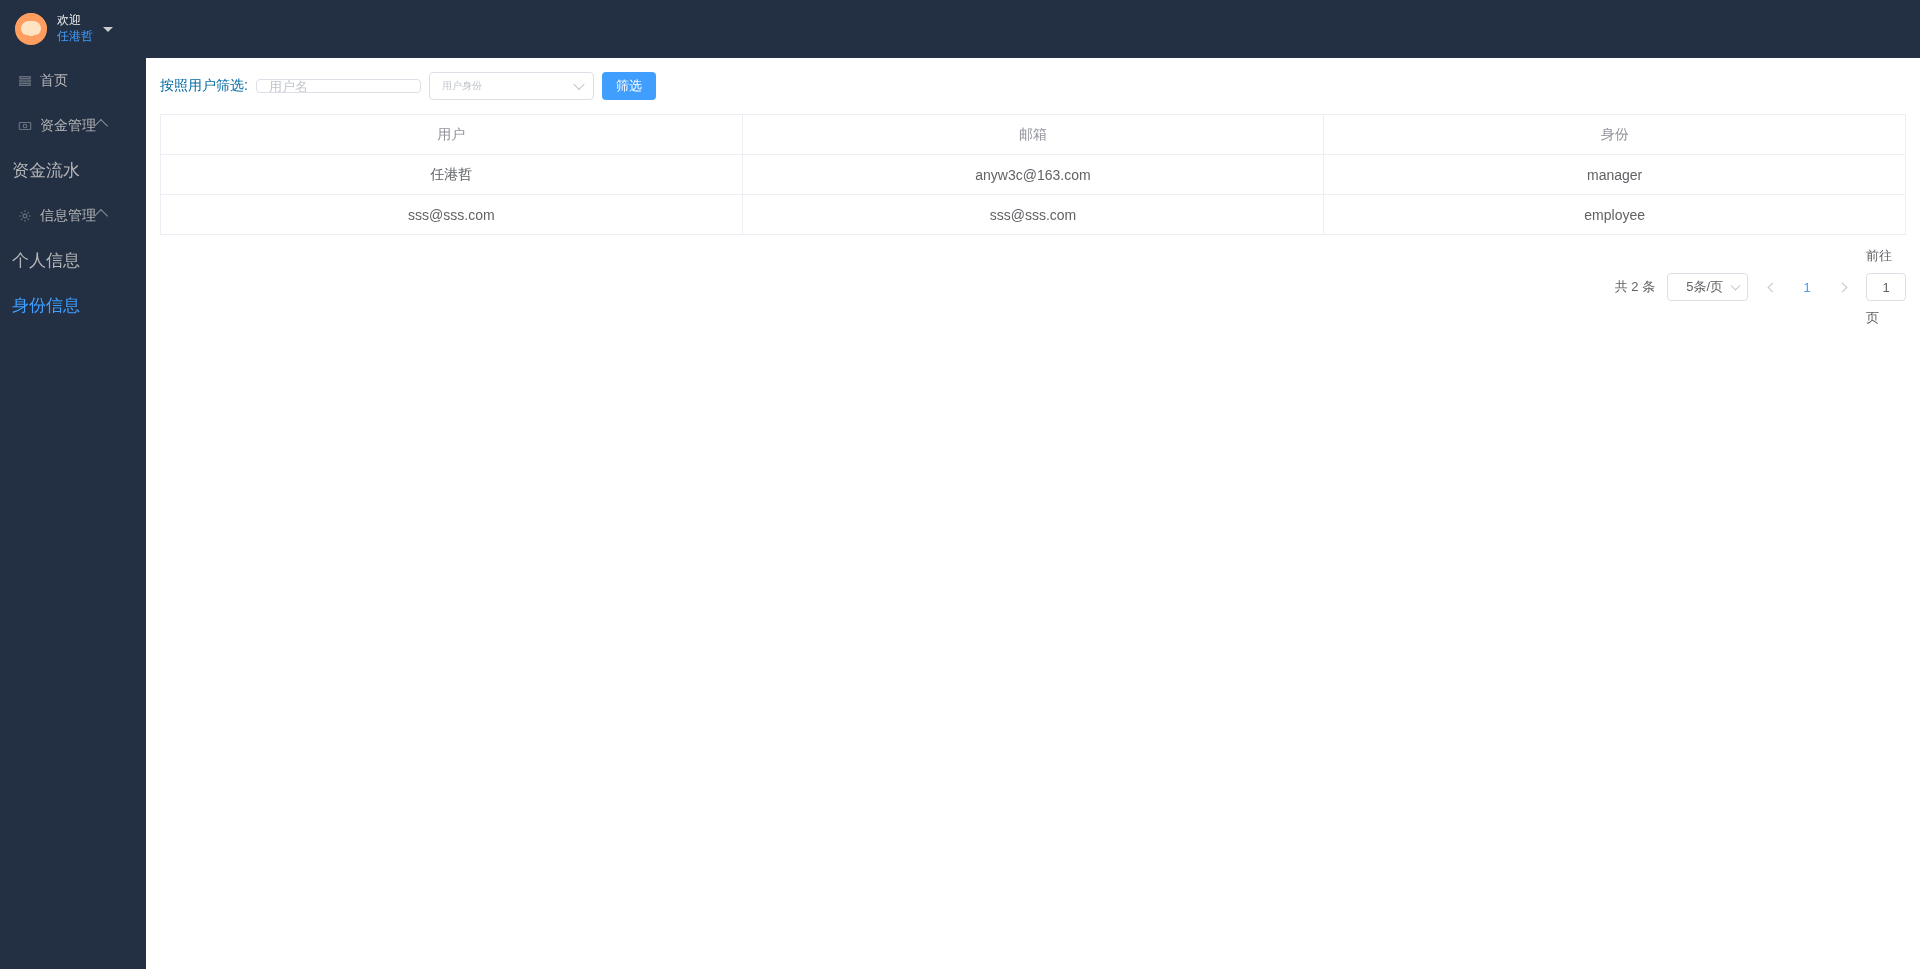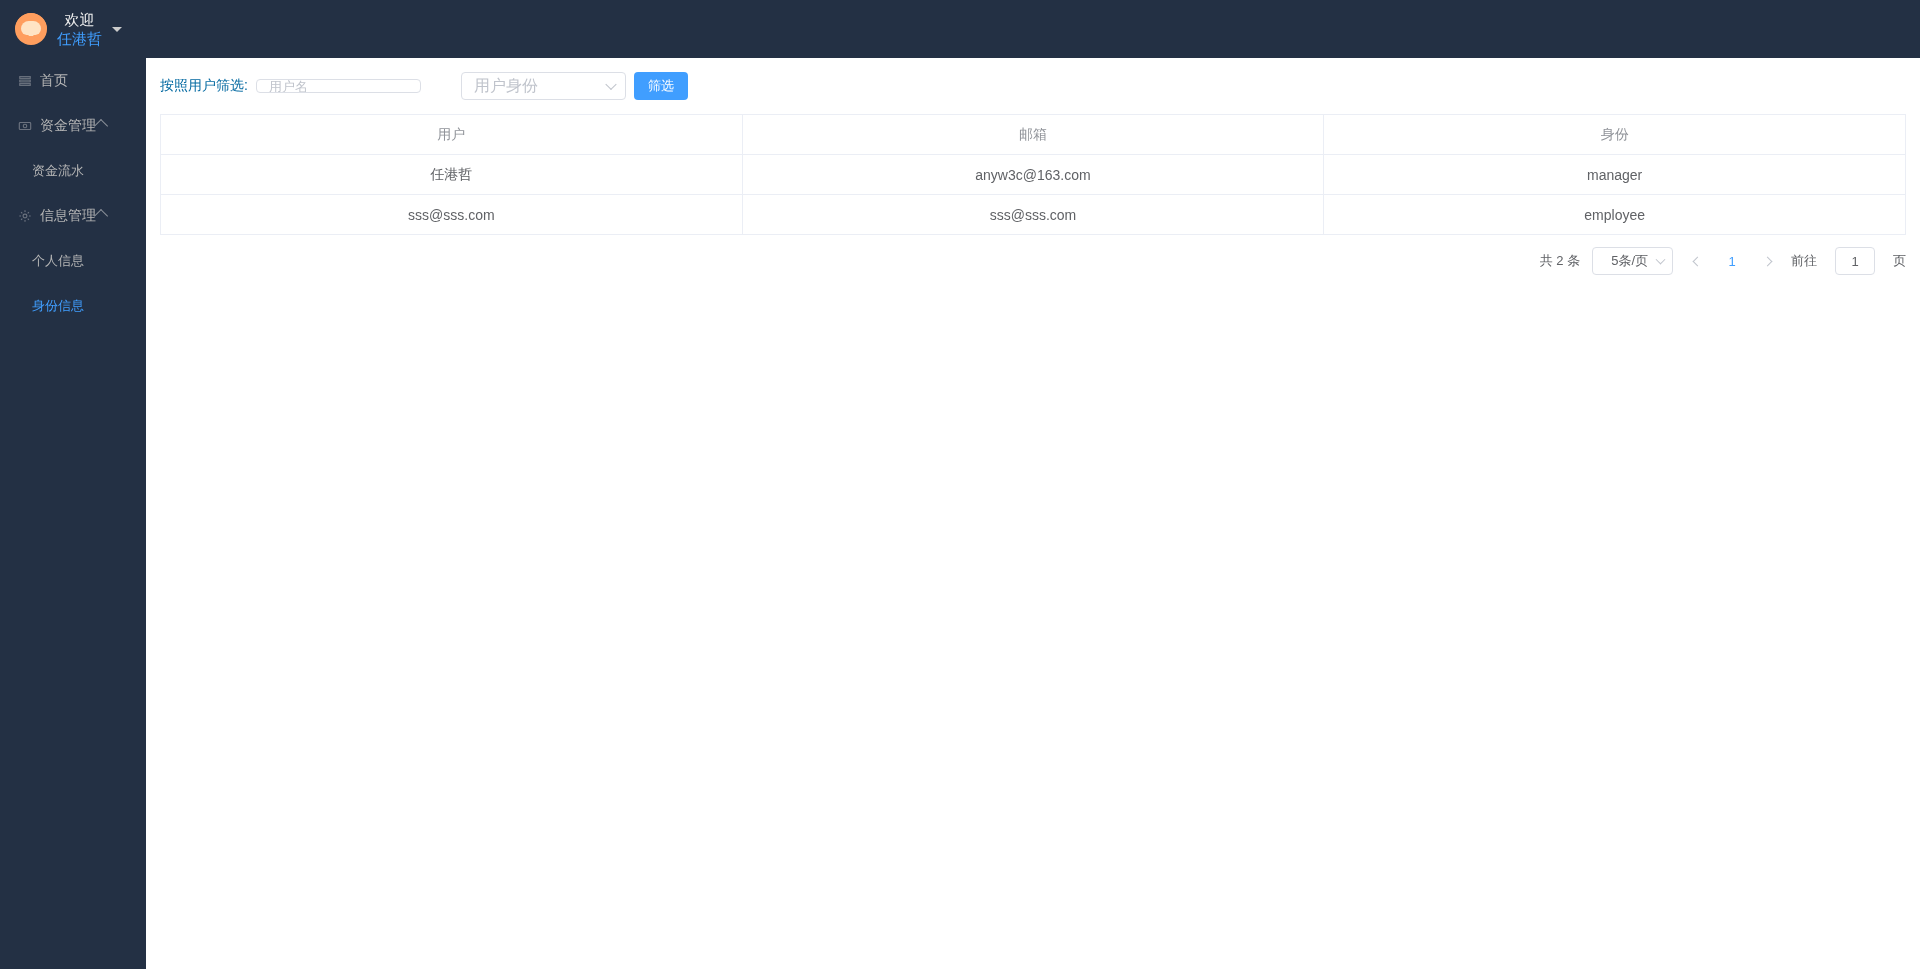--- a/index.html
+++ b/index.html
@@ -5,53 +5,53 @@
 * { margin: 0; padding: 0; box-sizing: border-box; }
 body { font-family: "Helvetica Neue", Helvetica, "PingFang SC", "Hiragino Sans GB", "Microsoft YaHei", Arial, sans-serif; font-size: 14px; color: #303133; background: #fff; }
 .header { height: 58px; background: #233044; display: flex; align-items: center; padding: 0 15px; justify-content: space-between; }
 .header-left { display: flex; align-items: center; gap: 10px; }
 .avatar { width: 34px; height: 34px; border-radius: 50%; background: radial-gradient(circle at 50% 45%, #ffe4c4 0%, #ffe4c4 35%, #ff9e5e 36%, #ff9e5e 100%); display: inline-block; position: relative; overflow: hidden; }
 .avatar::before { content: ""; position: absolute; top: 0; left: 0; right: 0; height: 16px; background: #ff9e5e; border-radius: 17px 17px 0 0; }
 .avatar::after { content: ""; position: absolute; top: 8px; left: 50%; transform: translateX(-50%); width: 20px; height: 14px; background: #ffe4c4; border-radius: 10px 10px 8px 8px; }
 .avatar-sm { width: 32px; height: 32px; }
 .title { color: #fff; font-size: 20px; font-weight: 600; letter-spacing: 4px; }
 .header-right { display: flex; align-items: center; gap: 10px; cursor: pointer; }
-.welcome { text-align: center; font-size: 15px; line-height: 1.3; }
+.welcome { text-align: left; font-size: 12px; line-height: 1.3; }
 .welcome-text { color: #eee; }
 .welcome-name { color: #409eff; }
 .caret { border-left: 5px solid transparent; border-right: 5px solid transparent; border-top: 5px solid #ccc; }
 .layout { display: flex; height: calc(100vh - 58px); }
 .sidebar { width: 146px; background: #233044; color: #b6b6b6; padding-top: 0; flex-shrink: 0; }
 .menu-item, .submenu-item { display: flex; align-items: center; height: 45px; padding: 0 18px; font-size: 14px; cursor: pointer; color: #b6b6b6; justify-content: flex-start; }
 .menu-item .label-group { display: flex; align-items: center; gap: 8px; }
-.submenu-item { padding-left: 32px; font-size: 13px; }
+.submenu-item { padding-left: 12px; font-size: 17px; }
 .submenu-item.active { color: #409eff; }
 .icon-slot { width: 14px; height: 14px; display: inline-flex; align-items: center; justify-content: center; opacity: 0.7; }
 .chevron { width: 10px; height: 10px; display: inline-block; border-right: 1.2px solid #8a8f98; border-bottom: 1.2px solid #8a8f98; transform: rotate(-135deg); }
 .content { flex: 1; padding: 14px; overflow: auto; }
 .filter-row { display: flex; align-items: center; gap: 8px; margin-bottom: 14px; }
 .filter-label { color: #0369a1; }
 .input { height: 14px; border: 1px solid #dcdfe6; border-radius: 4px; padding: 0 12px; font-size: 13px; color: #606266; width: 165px; background: #fff; outline: none; }
 .input::placeholder { color: #c0c4cc; }
-.select { height: 28px; border: 1px solid #dcdfe6; border-radius: 4px; padding: 0 28px 0 12px; font-size: 16px; color: #c0c4cc; width: 165px; background: #fff; position: relative; display: flex; align-items: center; cursor: pointer; margin-left: 32px; }
+.select { height: 28px; border: 1px solid #dcdfe6; border-radius: 4px; padding: 0 28px 0 12px; font-size: 10px; color: #c0c4cc; width: 165px; background: #fff; position: relative; display: flex; align-items: center; cursor: pointer; }
 .select .sel-caret { position: absolute; right: 10px; top: 50%; transform: translateY(-50%); width: 8px; height: 8px; border-right: 1px solid #c0c4cc; border-bottom: 1px solid #c0c4cc; transform: translateY(-70%) rotate(45deg); }
 .btn-primary { background: #409eff; color: #fff; border: none; border-radius: 4px; height: 28px; padding: 0 14px; font-size: 13px; cursor: pointer; }
 table.data { width: 100%; border-collapse: collapse; border: 1px solid #ebeef5; }
 table.data th { background: #fff; color: #909399; font-weight: 500; text-align: center; height: 40px; border-bottom: 1px solid #ebeef5; font-size: 14px; }
 table.data td { text-align: center; height: 40px; color: #606266; border-bottom: 1px solid #ebeef5; font-size: 14px; }
 table.data th + th, table.data td + td { border-left: 1px solid #ebeef5; }
 .pagination { display: flex; align-items: center; justify-content: flex-end; gap: 12px; margin-top: 12px; font-size: 13px; color: #606266; }
 .page-size { height: 28px; border: 1px solid #dcdfe6; border-radius: 4px; padding: 0 24px 0 18px; display: flex; align-items: center; position: relative; cursor: pointer; background: #fff; min-width: 78px; }
 .page-size .sel-caret { position: absolute; right: 8px; top: 50%; width: 7px; height: 7px; border-right: 1px solid #c0c4cc; border-bottom: 1px solid #c0c4cc; transform: translateY(-70%) rotate(45deg); }
 .page-arrow { width: 24px; height: 24px; display: flex; align-items: center; justify-content: center; cursor: pointer; color: #c0c4cc; }
 .page-arrow .arr { width: 7px; height: 7px; border-top: 1.5px solid currentColor; border-right: 1.5px solid currentColor; }
 .page-arrow.prev .arr { transform: rotate(-135deg); }
 .page-arrow.next .arr { transform: rotate(45deg); }
 .page-num { min-width: 22px; text-align: center; color: #409eff; font-weight: 500; cursor: pointer; }
-.jump { display: flex; align-items: center; gap: 18px; }
+.jump { display: flex; gap: 8px; flex-direction: column; }
 .jump-input { width: 40px; height: 28px; border: 1px solid #dcdfe6; border-radius: 4px; text-align: center; font-size: 13px; outline: none; color: #606266; }
 svg { display: block; }
 </style>
 </head>
 <body>
 
 <div class="header">
   <div class="header-right">
     <span class="avatar avatar-sm"></span>
     <div class="welcome">

